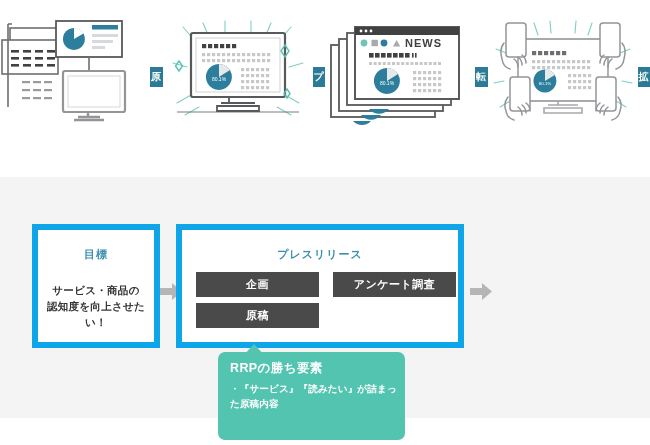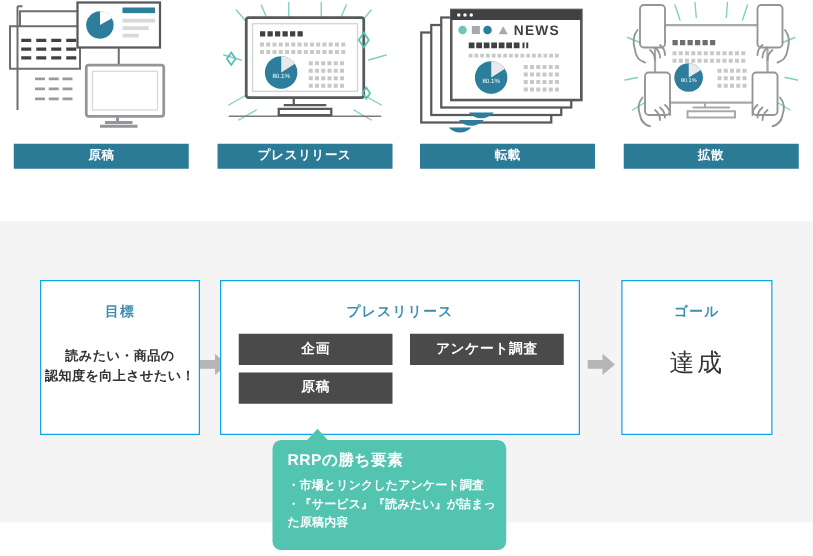--- a/index.html
+++ b/index.html
@@ -10,42 +10,42 @@
     overflow:hidden;position:relative;
   }
 
   
   #flow-strip{
     position:absolute;left:0;top:0;width:650px;height:150px;
     display:flex;
   }
   .flow-col{
     width:162.5px;height:150px;position:relative;
-    display:flex;flex-direction:column;align-items:center;
+    display:flex;flex-direction:row;align-items:center;
   }
   .illus{
     width:150px;height:112px;position:relative;
   }
   .illus svg{display:block;width:150px;height:112px;}
   .step-label{
     width:140px;height:20px;line-height:20px;
     background:#2b7a96;color:#ffffff;
     font-size:10px;font-weight:bold;text-align:center;
     letter-spacing:.5px;
     margin-top:3px;
   }
 
   
   #strategy-panel{
     position:absolute;left:0;top:177px;width:650px;height:241px;
     background:#f4f4f4;
   }
 
   .card{
-    position:absolute;background:#ffffff;border:1px solid #0ea5e9;
+    position:absolute;background:#ffffff;border:6px solid #0ea5e9;
     box-sizing:border-box;
   }
   #goal-card{left:32px;top:47px;width:128px;height:124px;}
   #press-card{left:176px;top:47px;width:288px;height:124px;}
   #result-card{left:497px;top:47px;width:121px;height:124px;}
 
   .card-title{
     position:absolute;left:0;top:17px;width:100%;
     text-align:center;color:#3d8fb0;
     font-size:11px;font-weight:bold;letter-spacing:1px;
@@ -437,21 +437,21 @@
     </div>
     <div class="step-label">拡散</div>
   </div>
 </div>
 
 <div id="strategy-panel">
 
   <div class="card" id="goal-card">
     <div class="card-title">目標</div>
     <div class="card-body">
-      <div class="body-sm">読みたい・商品の</div>
+      <div class="body-sm">サービス・商品の</div>
       <div class="body-sm">認知度を向上させたい！</div>
     </div>
   </div>
 
   <div class="arrow" id="arrow-goal-press">
     <svg viewBox="0 0 22 17" xmlns="http://www.w3.org/2000/svg">
       <path d="M0 5 H12 V0 L22 8.5 L12 17 V12 H0 Z" fill="#b5b5b5"></path>
     </svg>
   </div>
 
@@ -463,30 +463,23 @@
       <div class="chip">原稿</div>
     </div>
   </div>
 
   <div class="arrow" id="arrow-press-result">
     <svg viewBox="0 0 22 17" xmlns="http://www.w3.org/2000/svg">
       <path d="M0 5 H12 V0 L22 8.5 L12 17 V12 H0 Z" fill="#b5b5b5"></path>
     </svg>
   </div>
 
-  <div class="card" id="result-card">
-    <div class="card-title">ゴール</div>
-    <div class="card-body">
-      <div class="body-lg">達成</div>
-    </div>
-  </div>
 </div>
 
 <div id="rrp-tail">
   <svg viewBox="0 0 22 12" xmlns="http://www.w3.org/2000/svg">
     <path d="M11 0 L22 12 H0 Z" fill="#52c4b0"></path>
   </svg>
 </div>
 <div id="rrp-callout">
   <div id="rrp-heading">RRPの勝ち要素</div>
-  <div class="rrp-line">・市場とリンクしたアンケート調査</div>
   <div class="rrp-line">・『サービス』『読みたい』が詰まった原稿内容</div>
 </div>
 
 </body></html>

